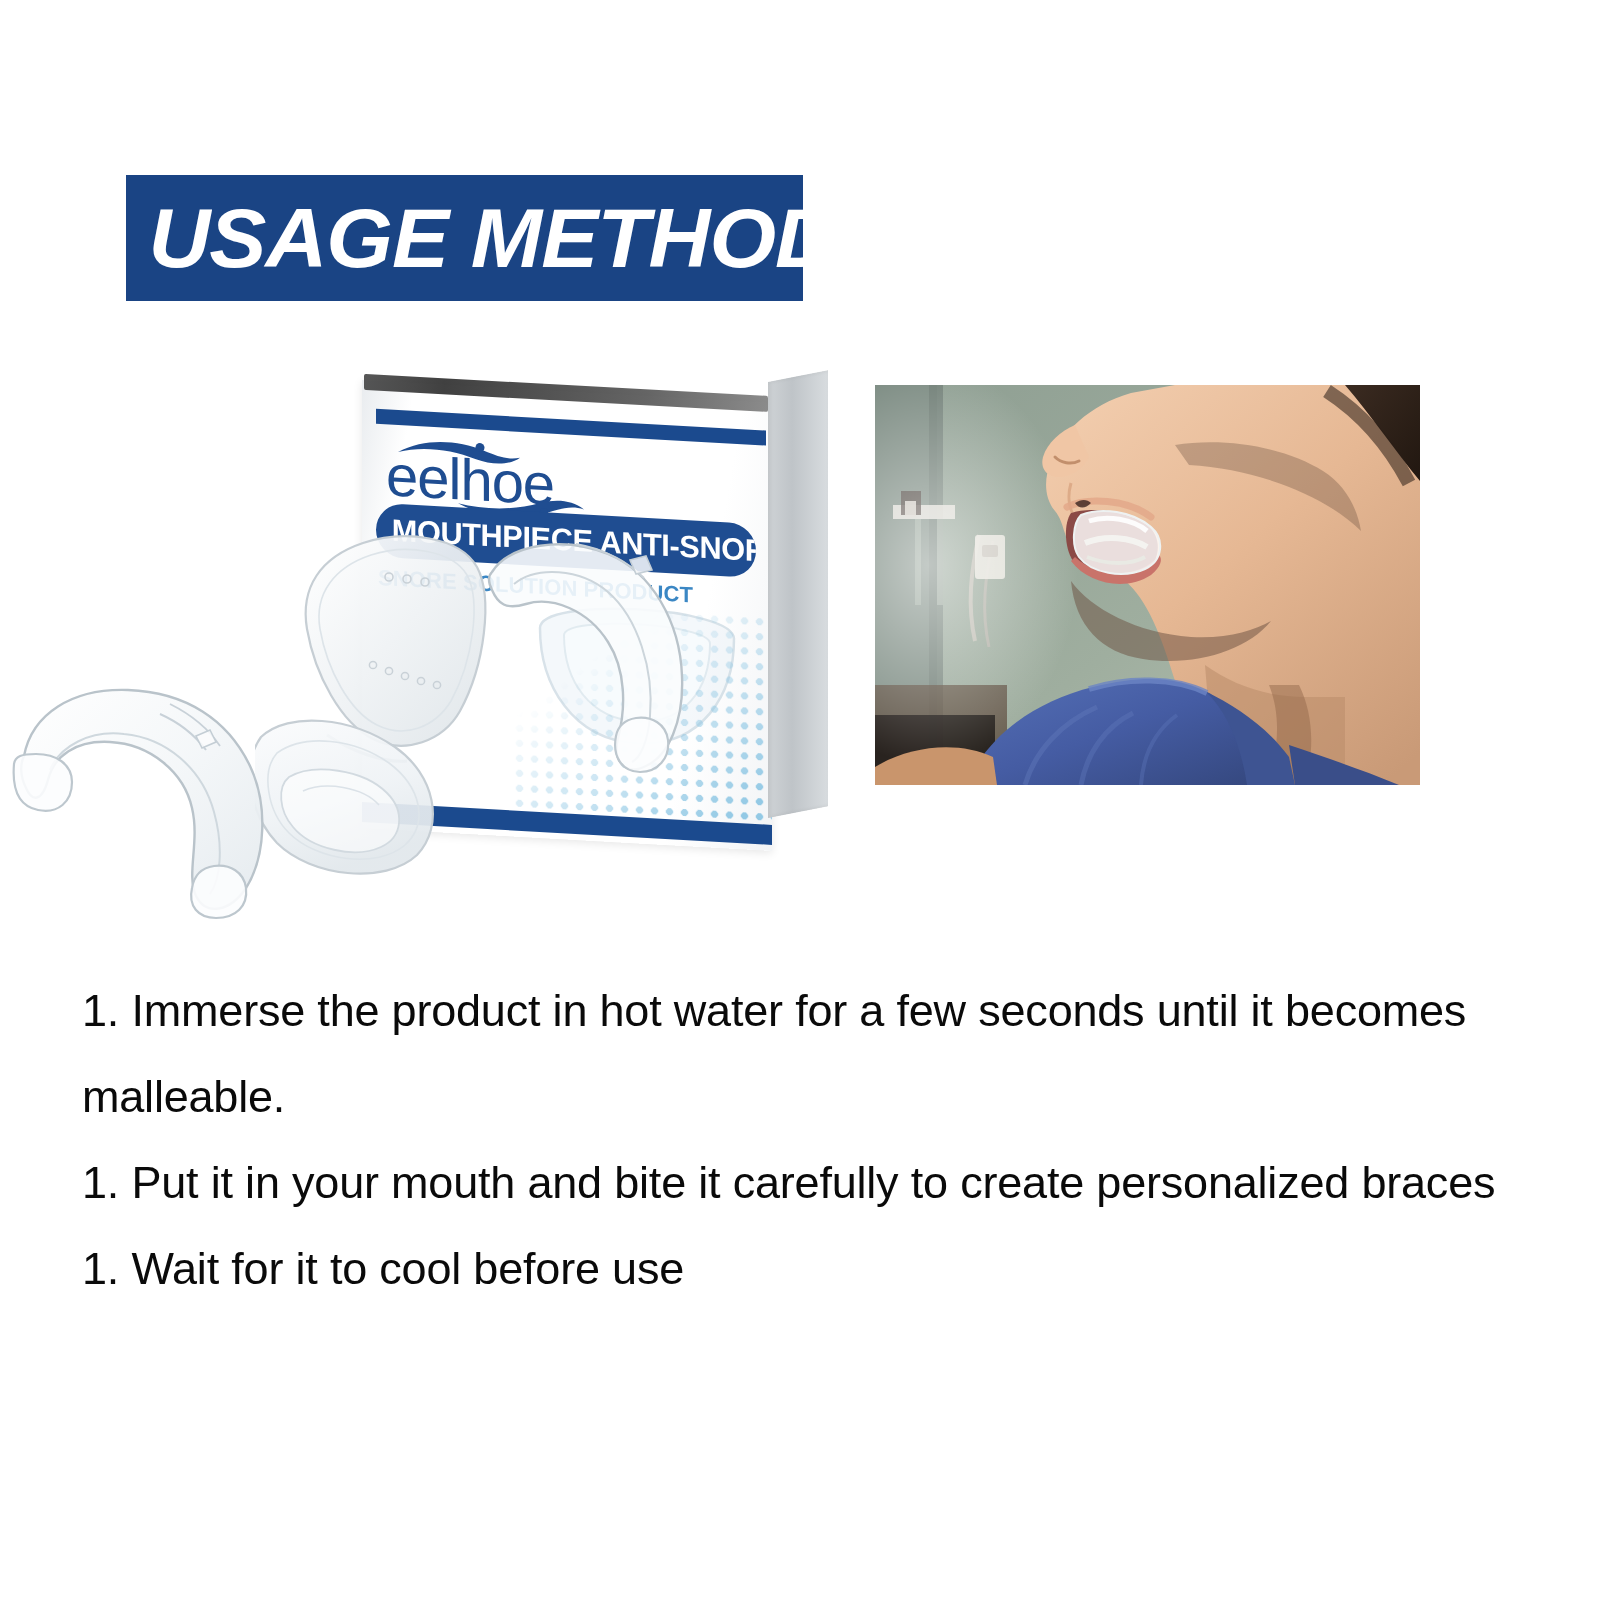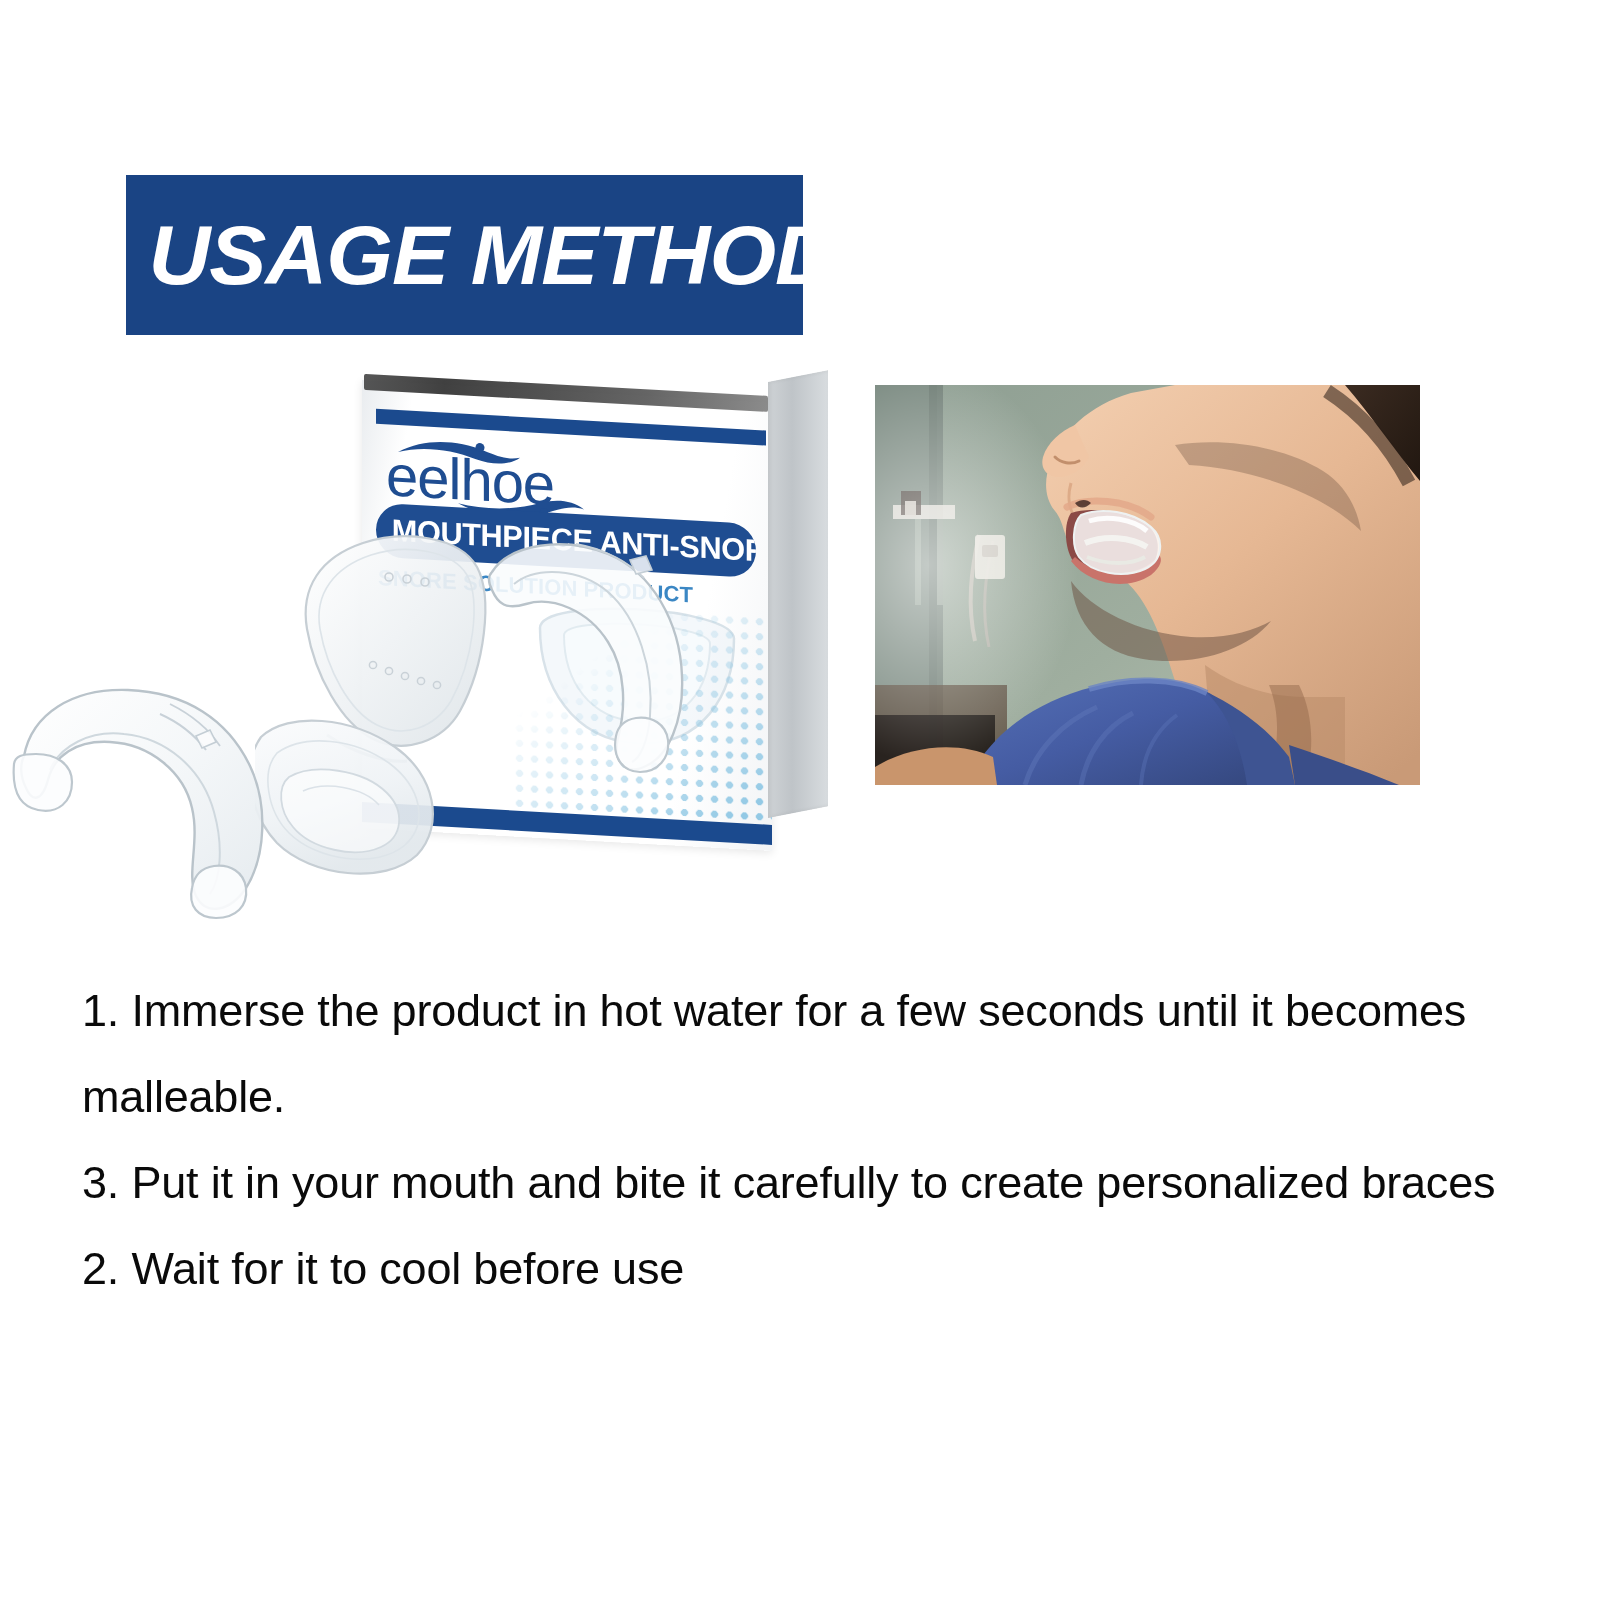--- a/index.html
+++ b/index.html
@@ -16,21 +16,21 @@
     font-family: "Liberation Sans", sans-serif;
     -webkit-font-smoothing: antialiased;
   }
 
   
   #header-banner {
     position: absolute;
     left: 126px;
     top: 175px;
     width: 677px;
-    height: 160px;
+    height: 126px;
     background: #1a4484;
     display: flex;
     align-items: center;
   }
   #header-title {
     color: #ffffff;
     font-size: 84px;
     line-height: 1;
     font-weight: bold;
     font-style: italic;
@@ -440,15 +440,15 @@
     <path d="M150 400 C 160 366, 186 338, 222 322" fill="none" stroke="#5d76b8" stroke-width="5" opacity="0.5"></path>
     <path d="M206 400 C 212 368, 230 342, 258 328" fill="none" stroke="#5d76b8" stroke-width="5" opacity="0.45"></path>
     <path d="M266 400 C 268 370, 280 346, 302 330" fill="none" stroke="#5d76b8" stroke-width="4" opacity="0.4"></path>
 
     <path d="M0 382 C 36 360, 84 356, 118 372 L 122 400 L 0 400 Z" fill="#c9956c"></path>
   </svg>
 </div>
 
 <div id="instructions">
   <div class="step">1. Immerse the product in hot water for a few seconds until it becomes malleable.</div>
-  <div class="step">3. Put it in your mouth and bite it carefully to create personalized braces</div>
-  <div class="step">2. Wait for it to cool before use</div>
+  <div class="step">1. Put it in your mouth and bite it carefully to create personalized braces</div>
+  <div class="step">1. Wait for it to cool before use</div>
 </div>
 
 </body></html>

